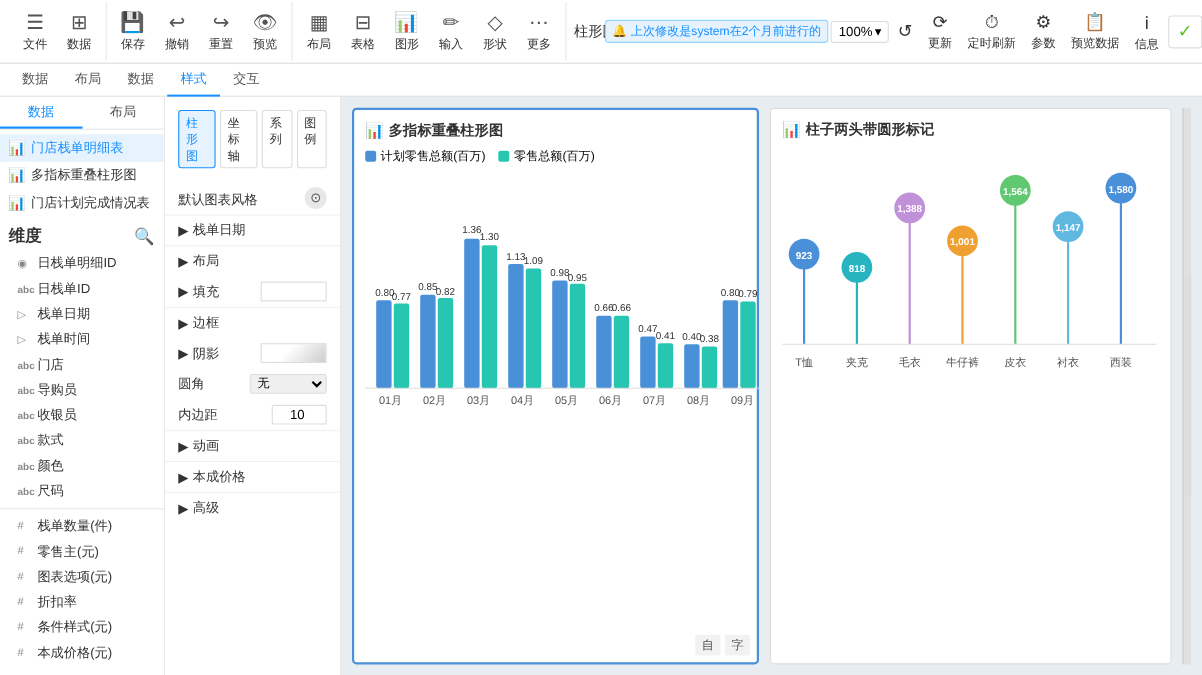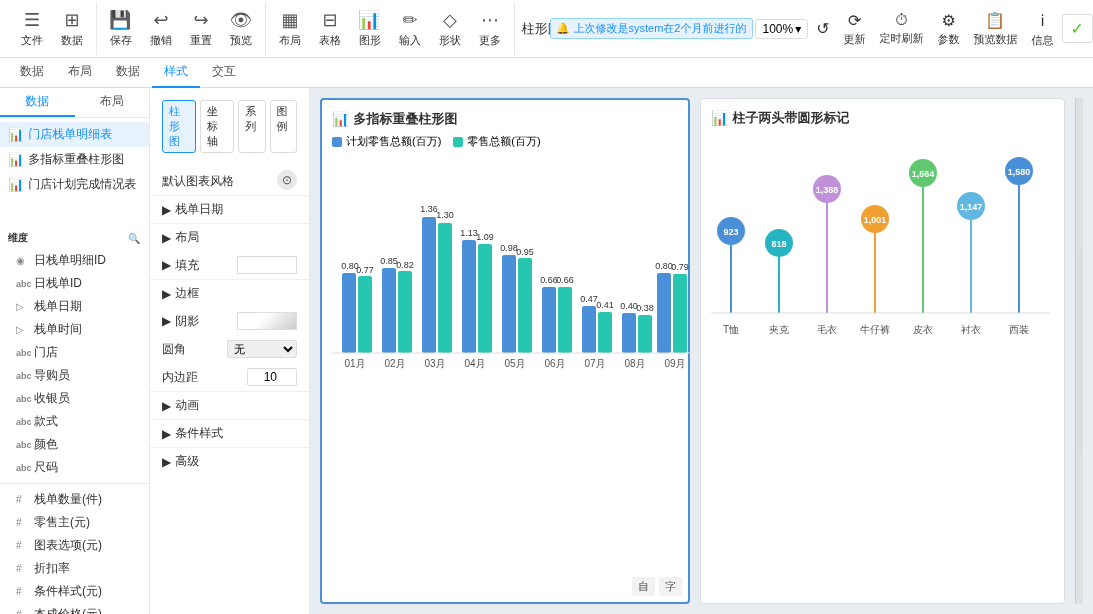--- a/index.html
+++ b/index.html
@@ -124,21 +124,21 @@
     .sidebar-item {
       display: flex; align-items: center; gap: 4px;
       padding: 4px 8px; cursor: pointer; font-size: 12px; color: #333;
     }
     .sidebar-item.active { background: #e6f3ff; color: #1890ff; }
     .sidebar-item .s-icon { color: #888; font-size: 13px; }
 
     .dimension-section { padding: 4px 0; }
     .dimension-header {
       display: flex; align-items: center; justify-content: space-between;
-      padding: 4px 8px; font-size: 10px; font-weight: bold; color: #333; margin-top: 26px;
+      padding: 4px 8px; font-size: 15px; font-weight: bold; color: #333;
     }
     .dimension-header .search-icon { cursor: pointer; color: #888; }
     .dim-item {
       display: flex; align-items: center; gap: 4px;
       padding: 3px 8px 3px 16px; cursor: pointer; font-size: 12px; color: #333;
     }
     .dim-item .dim-icon { font-size: 10px; color: #888; width: 14px; }
     .measure-section { border-top: 1px solid #e8e8e8; padding: 4px 0; }
     .measure-header {
       padding: 4px 8px; font-size: 12px; font-weight: bold; color: #333;
@@ -553,21 +553,21 @@
 
     <div class="style-option">
       <div class="style-option-label">
         <span>▶</span>
         <span>动画</span>
       </div>
     </div>
     <div class="style-option">
       <div class="style-option-label">
         <span>▶</span>
-        <span>条件样式</span>
+        <span>本成价格</span>
       </div>
     </div>
     <div class="style-option">
       <div class="style-option-label">
         <span>▶</span>
         <span>高级</span>
       </div>
     </div>
   </div>
 

